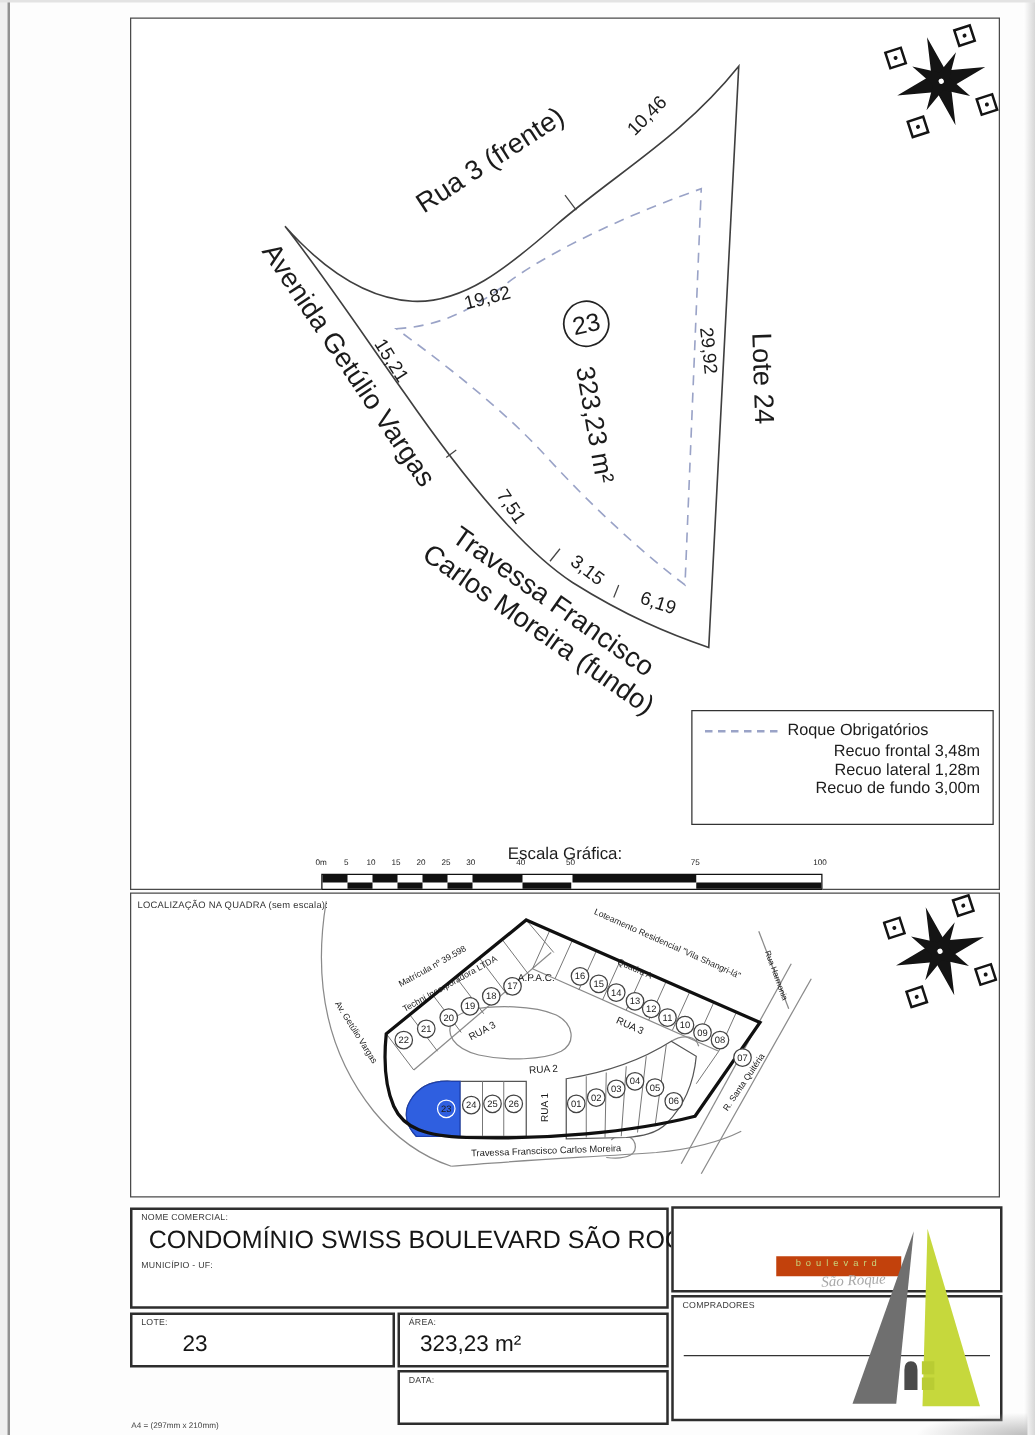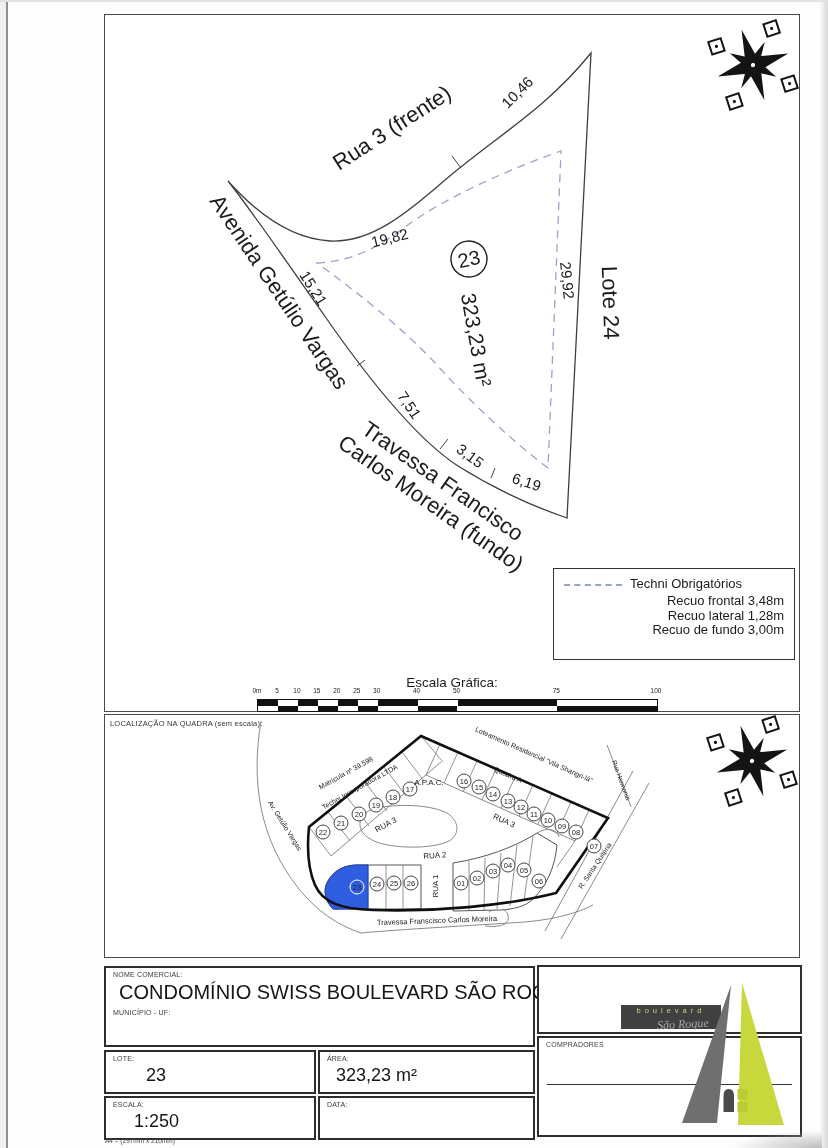--- a/index.html
+++ b/index.html
@@ -33,21 +33,21 @@
   #box-area{left:318px;top:1050px;width:213px;height:40px;}
   #box-escala{left:104px;top:1096px;width:208px;height:40px;}
   #box-data{left:318px;top:1096px;width:213px;height:40px;}
   #box-logo{left:537px;top:965px;width:261px;height:65px;}
   #box-compradores{left:537px;top:1036px;width:261px;height:97px;}
   #sig-line{position:absolute;left:8px;right:8px;top:46px;border-top:1px solid #333;}
   #a4-note{position:absolute;left:105px;top:1137px;font-size:6.5px;color:#444;}
   
   #swiss-brand{position:absolute;left:45px;top:0px;width:175px;text-align:center;
      font-family:"Liberation Serif",serif;font-size:34px;letter-spacing:2px;color:#1d1d1d;}
-  #swiss-bar{position:absolute;left:82px;top:38px;width:100px;height:24px;background:#404040;
+  #swiss-bar{position:absolute;left:82px;top:38px;width:100px;height:16px;background:#c2410c;
      text-align:center;line-height:12px;font-size:7.5px;letter-spacing:4px;color:#c7d47c;}
   #swiss-script{position:absolute;left:118px;top:50px;font-family:"Liberation Serif",serif;
      font-style:italic;font-size:12px;color:#a9a9a9;transform:rotate(-3deg);}
   #logo-a-svg{position:absolute;left:640px;top:975px;pointer-events:none;}
   .compass{position:absolute;}
   
   #edge-left-band{position:absolute;left:0;top:0;width:6px;height:100%;background:#f0f0f0;}
   #edge-left-line{position:absolute;left:6px;top:0;width:2px;height:100%;background:#919191;}
   #edge-right{position:absolute;right:0;top:0;width:9px;height:100%;background:linear-gradient(to right,#ffffff,#d7d7d7);}
   #edge-top{position:absolute;left:0;top:0;width:100%;height:2px;background:#e3e3e3;}
@@ -118,21 +118,21 @@
       <text transform="translate(336,474) rotate(35)" text-anchor="middle" font-size="22">
         <tspan x="0" dy="0">Travessa Francisco</tspan>
         <tspan x="0" dy="25">Carlos Moreira (fundo)</tspan>
       </text>
     </svg>
 
     
     <div id="legend-box">
       <div id="legend-body">
         <div id="legend-dash"></div>
-        <div id="legend-item">Techni Obrigatórios</div>
+        <div id="legend-item">Roque Obrigatórios</div>
         <div id="legend-details">
           <div>Recuo frontal 3,48m</div>
           <div>Recuo lateral 1,28m</div>
           <div>Recuo de fundo 3,00m</div>
         </div>
       </div>
     </div>
 
     
     <div id="scale-title">Escala Gráfica:</div>
@@ -360,24 +360,20 @@
   <div class="tb-box" id="box-lote">
     <div class="tb-label">LOTE:</div>
     <div class="tb-value" style="left:40px;top:13px;font-size:18px">23</div>
   </div>
 
   <div class="tb-box" id="box-area">
     <div class="tb-label">ÁREA:</div>
     <div class="tb-value" style="left:16px;top:13px;font-size:18px">323,23 m²</div>
   </div>
 
-  <div class="tb-box" id="box-escala">
-    <div class="tb-label">ESCALA:</div>
-    <div class="tb-value" style="left:28px;top:13px;font-size:18px">1:250</div>
-  </div>
 
   <div class="tb-box" id="box-data">
     <div class="tb-label">DATA:</div>
     <div class="tb-value" style="left:16px;top:13px;font-size:18px"></div>
   </div>
 
   <div class="tb-box" id="box-logo">
     <div id="swiss-bar">boulevard</div>
     <div id="swiss-script">São Roque</div>
   </div>

